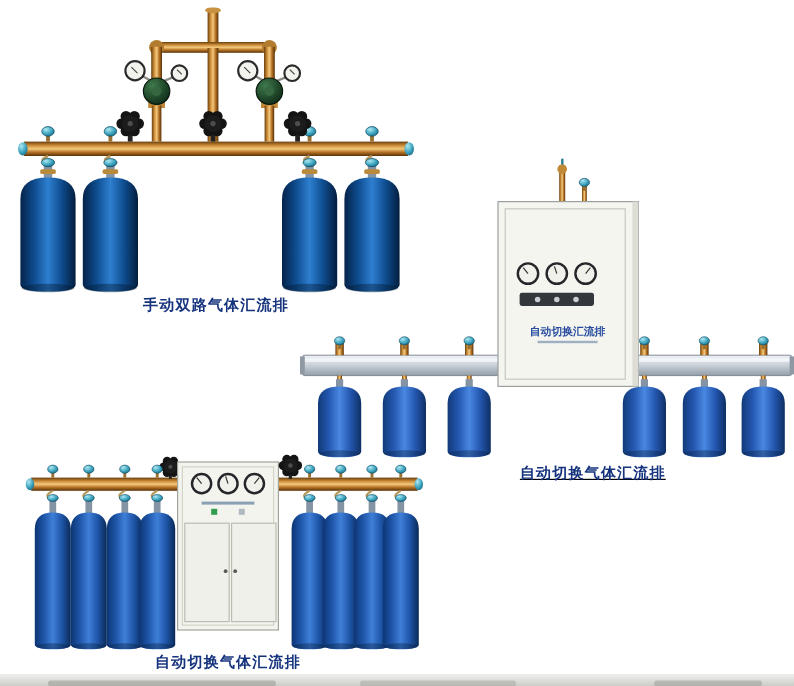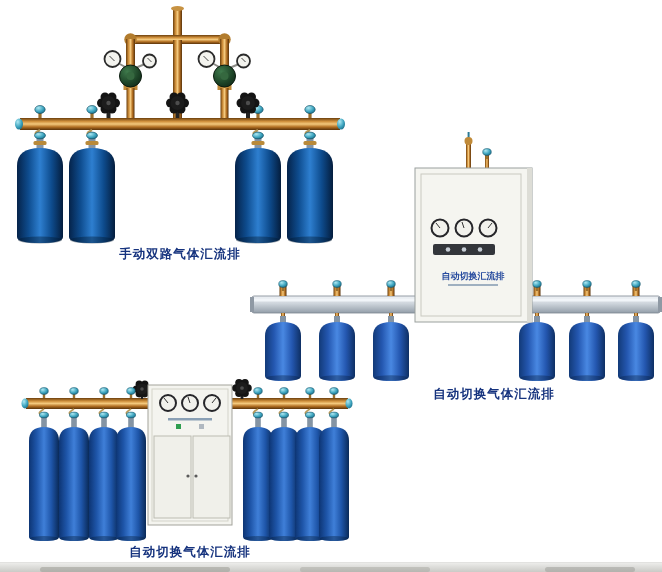--- a/index.html
+++ b/index.html
@@ -16,21 +16,21 @@
     display:block;
     margin-top:0;
     text-align:center;
     font-size:12.5px;
     font-weight:700;
     color:#16337e;
     letter-spacing:1px;
     white-space:nowrap;
   }
   #fig1{left:8px;top:6px;width:344px;}
-  #fig2{left:250px;top:132px;width:412px;}
+  #fig2{left:250px;top:132px;width:412px;text-decoration:underline;}
   #fig2 .caption{padding-left:76px;margin-top:4px;}
   #fig3{left:18px;top:376px;width:344px;}
   .bottom-strip{
     position:absolute;left:0;top:562px;width:662px;height:10px;
     background:linear-gradient(#ececea,#c6c6c2);
     border-top:1px solid #e2e2e0;
   }
   .bottom-strip .smudge{position:absolute;top:4px;height:5px;border-radius:3px;background:#9a9a94;opacity:.55;}
 </style>
 </head>

